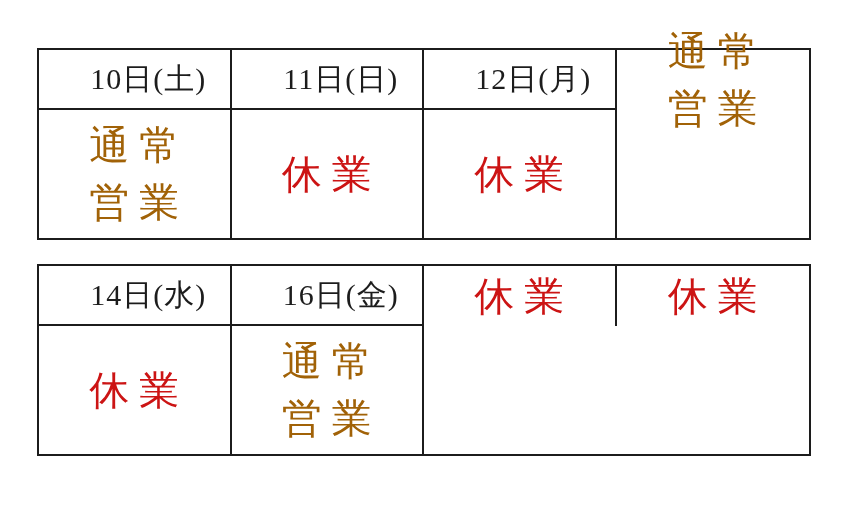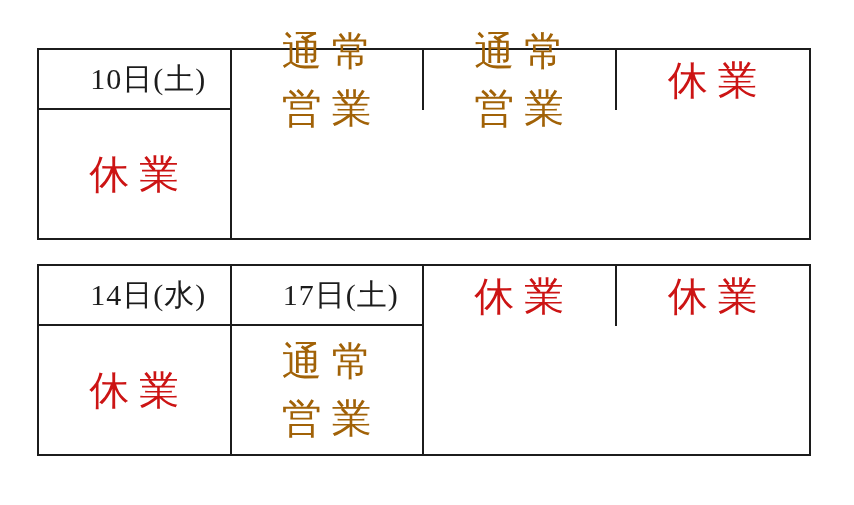--- a/index.html
+++ b/index.html
@@ -58,20 +58,26 @@
 </style>
 </head>
 <body>
 
 <div class="page">
 
   <div class="calendar-table week-1">
     <div class="cell date-cell">
       <span>10日(土)</span>
     </div>
+    <div class="cell date-cell">
+      <span>11日(日)</span>
+    </div>
+    <div class="cell date-cell">
+      <span>12日(月)</span>
+    </div>
 
     <div class="cell status-cell open">
       <span class="status-line">通常</span>
       <span class="status-line">営業</span>
     </div>
     <div class="cell status-cell open">
       <span class="status-line">通常</span>
       <span class="status-line">営業</span>
     </div>
     <div class="cell status-cell closed">
@@ -80,21 +86,21 @@
     <div class="cell status-cell closed">
       <span class="status-line">休業</span>
     </div>
   </div>
 
   <div class="calendar-table week-2">
     <div class="cell date-cell">
       <span>14日(水)</span>
     </div>
     <div class="cell date-cell">
-      <span>17日(土)</span>
+      <span>16日(金)</span>
     </div>
 
     <div class="cell status-cell closed">
       <span class="status-line">休業</span>
     </div>
     <div class="cell status-cell closed">
       <span class="status-line">休業</span>
     </div>
     <div class="cell status-cell closed">
       <span class="status-line">休業</span>

